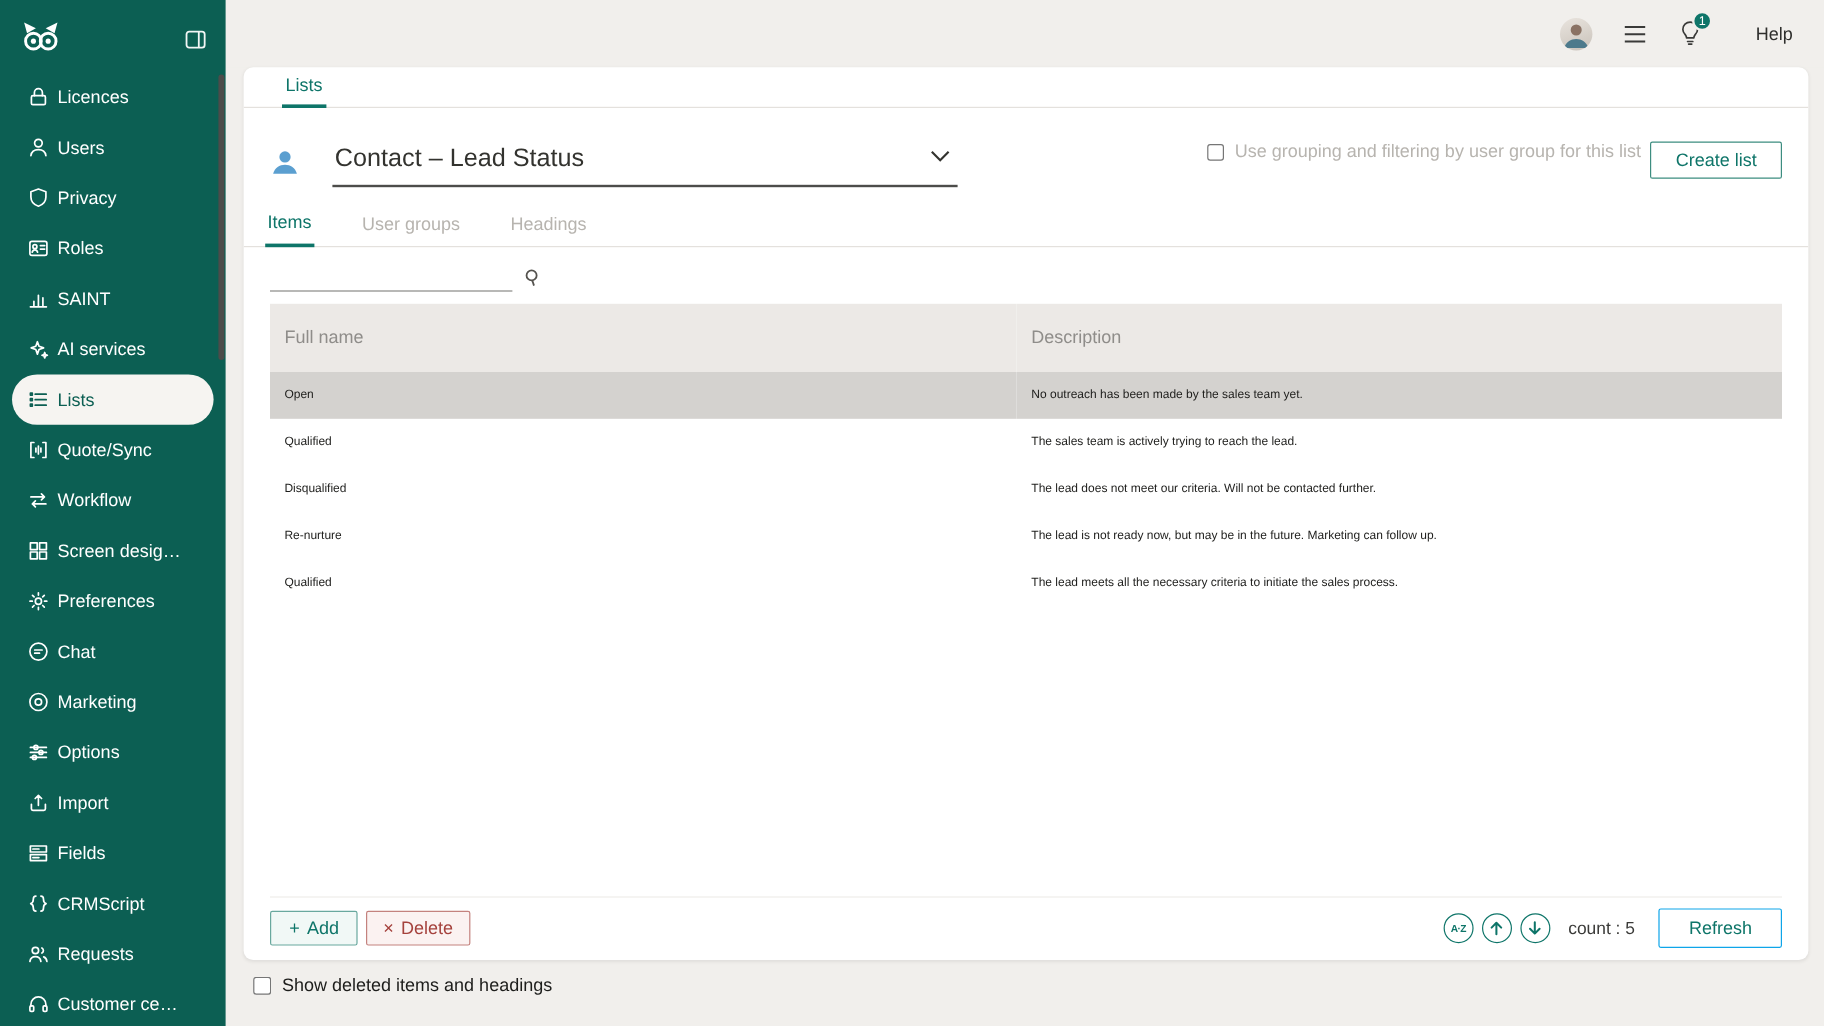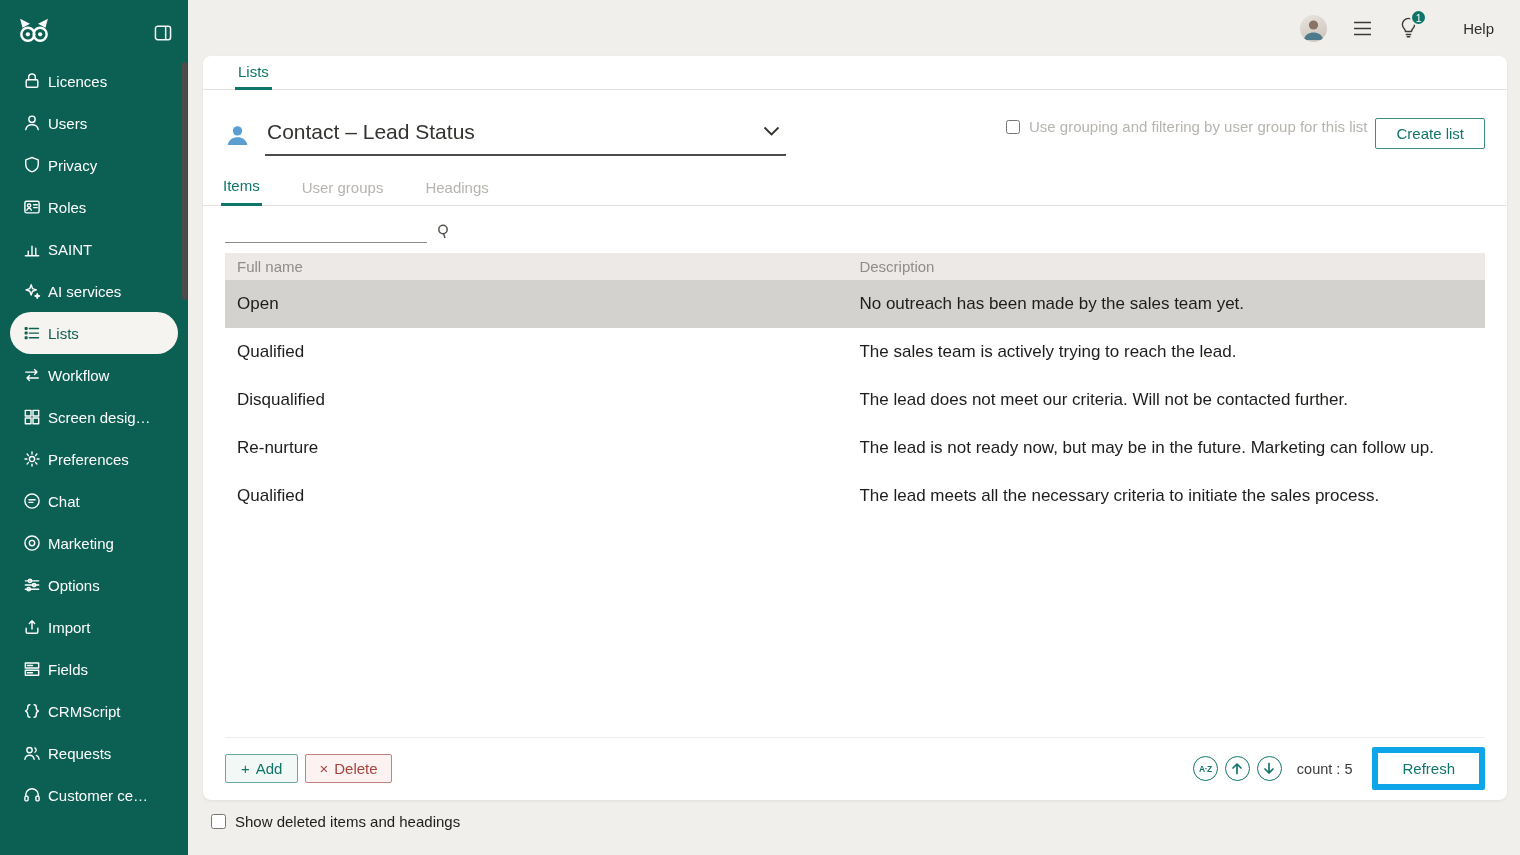--- a/index.html
+++ b/index.html
@@ -70,21 +70,21 @@
     display: flex; align-items: flex-end; padding-left: 32px;
   }
   .card-tab {
     font-size: 15px; color: #0e7569; padding: 6px 3px 7px;
     border-bottom: 3px solid #0e7569; margin-bottom: -1px; cursor: pointer;
   }
 
   .list-header { display: flex; align-items: flex-start; padding: 26px 22px 14px 22px; }
   .person-icon { margin-top: 7px; display: flex; flex: none; }
   .list-select {
-    margin-left: 15px; width: 521px; display: flex; align-items: center;
+    margin-left: 27px; width: 521px; display: flex; align-items: center;
     justify-content: space-between; border-bottom: 2px solid #4c4c4a;
     padding: 4px 6px 10px 2px; cursor: pointer;
   }
   .list-select-value { font-size: 21px; color: #33332f; }
   .header-right {
     margin-left: auto; display: flex; flex-direction: row;
     align-items: flex-start; gap: 8px; padding-top: 2px;
   }
   .grouping-label {
     display: flex; align-items: center; gap: 9px;
@@ -110,24 +110,24 @@
   .search-input {
     width: 202px; border: none; border-bottom: 1px solid #8a8a86; background: transparent;
     font-family: inherit; font-size: 15px; padding: 3px 2px; outline: none; border-radius: 0;
   }
   .search-icon { display: flex; }
 
   .table-area { flex: 1; margin: 0 22px; overflow: hidden; }
   table { width: 100%; border-collapse: collapse; table-layout: fixed; }
   th {
     background: #ece9e6; color: #8f8d8a; font-weight: normal; font-size: 15px;
-    text-align: left; padding: 5px 12px; height: 27px;
+    text-align: left; padding: 20px 12px; height: 27px;
   }
   th.col-name { width: 49.4%; }
-  td { font-size: 17px; color: #1d1d1b; padding: 14px 12px; height: 30px; cursor: default; }
+  td { font-size: 10px; color: #1d1d1b; padding: 14px 12px; height: 30px; cursor: default; }
   tr.selected td { background: #d4d2cf; }
 
   .footer-toolbar {
     flex: none; margin: 0 22px; padding: 9px 0 10px;
     display: flex; align-items: center; gap: 7px; border-top: 1px solid #efedea;
   }
   .add-btn {
     display: flex; align-items: center; gap: 6px; padding: 5px 15px;
     border: 1px solid #69a89e; color: #0e7569; background: #f1f8f6;
   }
@@ -137,21 +137,21 @@
   }
   .glyph-icon { font-size: 15px; line-height: 1; }
   .footer-right { margin-left: auto; display: flex; align-items: center; gap: 7px; }
   .circle-btn {
     width: 25px; height: 25px; border-radius: 50%; border: 1.5px solid #0e7569;
     color: #0e7569; background: #fff; display: grid; place-items: center; cursor: pointer;
     flex: none;
   }
   .az-text { font-size: 8.5px; font-weight: bold; letter-spacing: -0.5px; }
   .count-label { font-size: 14.5px; color: #3a3a38; margin: 0 13px 0 8px; }
-  .refresh-btn { border: 6px solid #0ea5e9; color: #0e7569; padding: 7px 24px; }
+  .refresh-btn { border: 1px solid #0ea5e9; color: #0e7569; padding: 7px 24px; }
 
   .show-deleted {
     display: flex; align-items: center; gap: 9px; margin: 13px 0 0 8px;
     font-size: 15px; color: #1d1d1b; cursor: pointer;
   }
   .show-deleted input { width: 15px; height: 15px; accent-color: #0e7569; }
 </style>
 </head>
 <body>
 
@@ -233,20 +233,28 @@
         <div class="nav-item active">
           <span class="nav-icon">
             <svg viewBox="0 0 24 24" fill="none" stroke="currentColor" stroke-width="1.7" stroke-linecap="round" stroke-linejoin="round">
               <rect x="4" y="5.6" width="1.9" height="1.9"></rect>
               <rect x="4" y="11.1" width="1.9" height="1.9"></rect>
               <rect x="4" y="16.6" width="1.9" height="1.9"></rect>
               <path d="M8.8 6.6h11M8.8 12.1h11M8.8 17.6h11"></path>
             </svg>
           </span>
           <span class="nav-label">Lists</span>
+        </div>
+        <div class="nav-item">
+          <span class="nav-icon">
+            <svg viewBox="0 0 24 24" fill="none" stroke="currentColor" stroke-width="1.7" stroke-linecap="round" stroke-linejoin="round">
+              <path d="M7.5 4.5H4.5v15h3M16.5 4.5h3v15h-3M9.5 10v4M12 8v8M14.5 10v4"></path>
+            </svg>
+          </span>
+          <span class="nav-label">Quote/Sync</span>
         </div>
         <div class="nav-item">
           <span class="nav-icon">
             <svg viewBox="0 0 24 24" fill="none" stroke="currentColor" stroke-width="1.7" stroke-linecap="round" stroke-linejoin="round">
               <path d="M4.5 8.5h13.5M15 5.5l3 3-3 3M19.5 15.5H6M9 12.5l-3 3 3 3"></path>
             </svg>
           </span>
           <span class="nav-label">Workflow</span>
         </div>
         <div class="nav-item">

